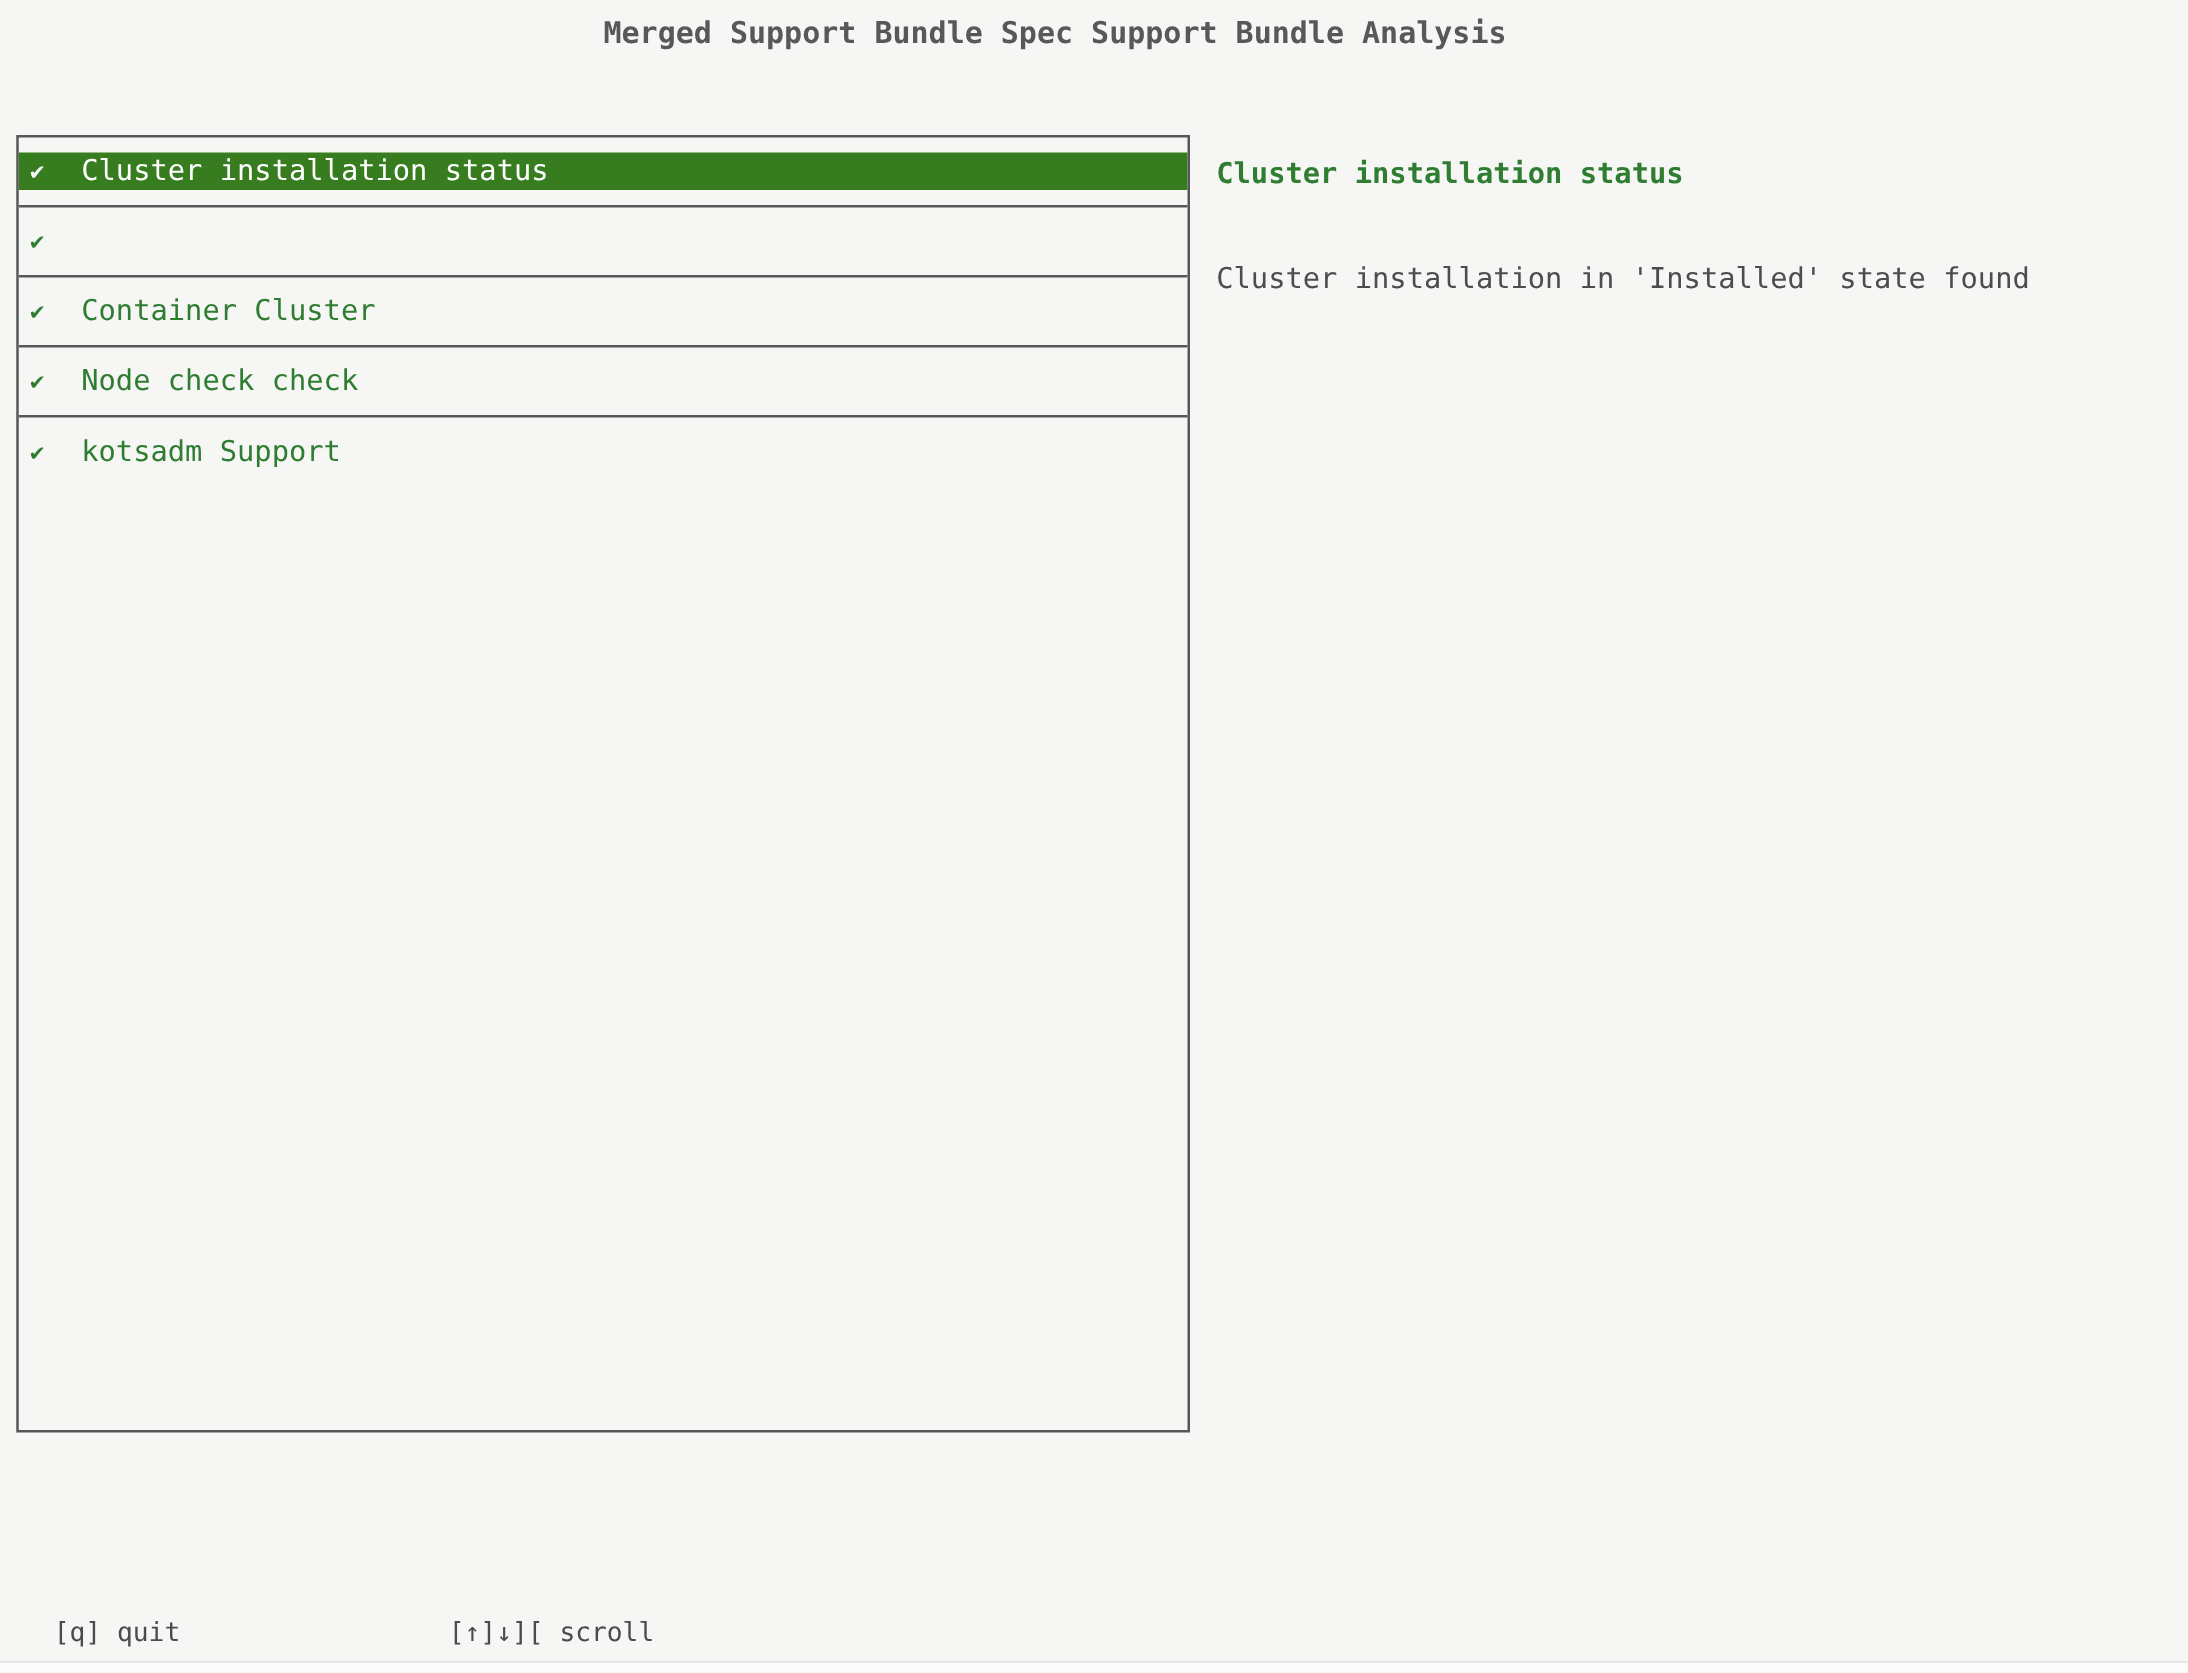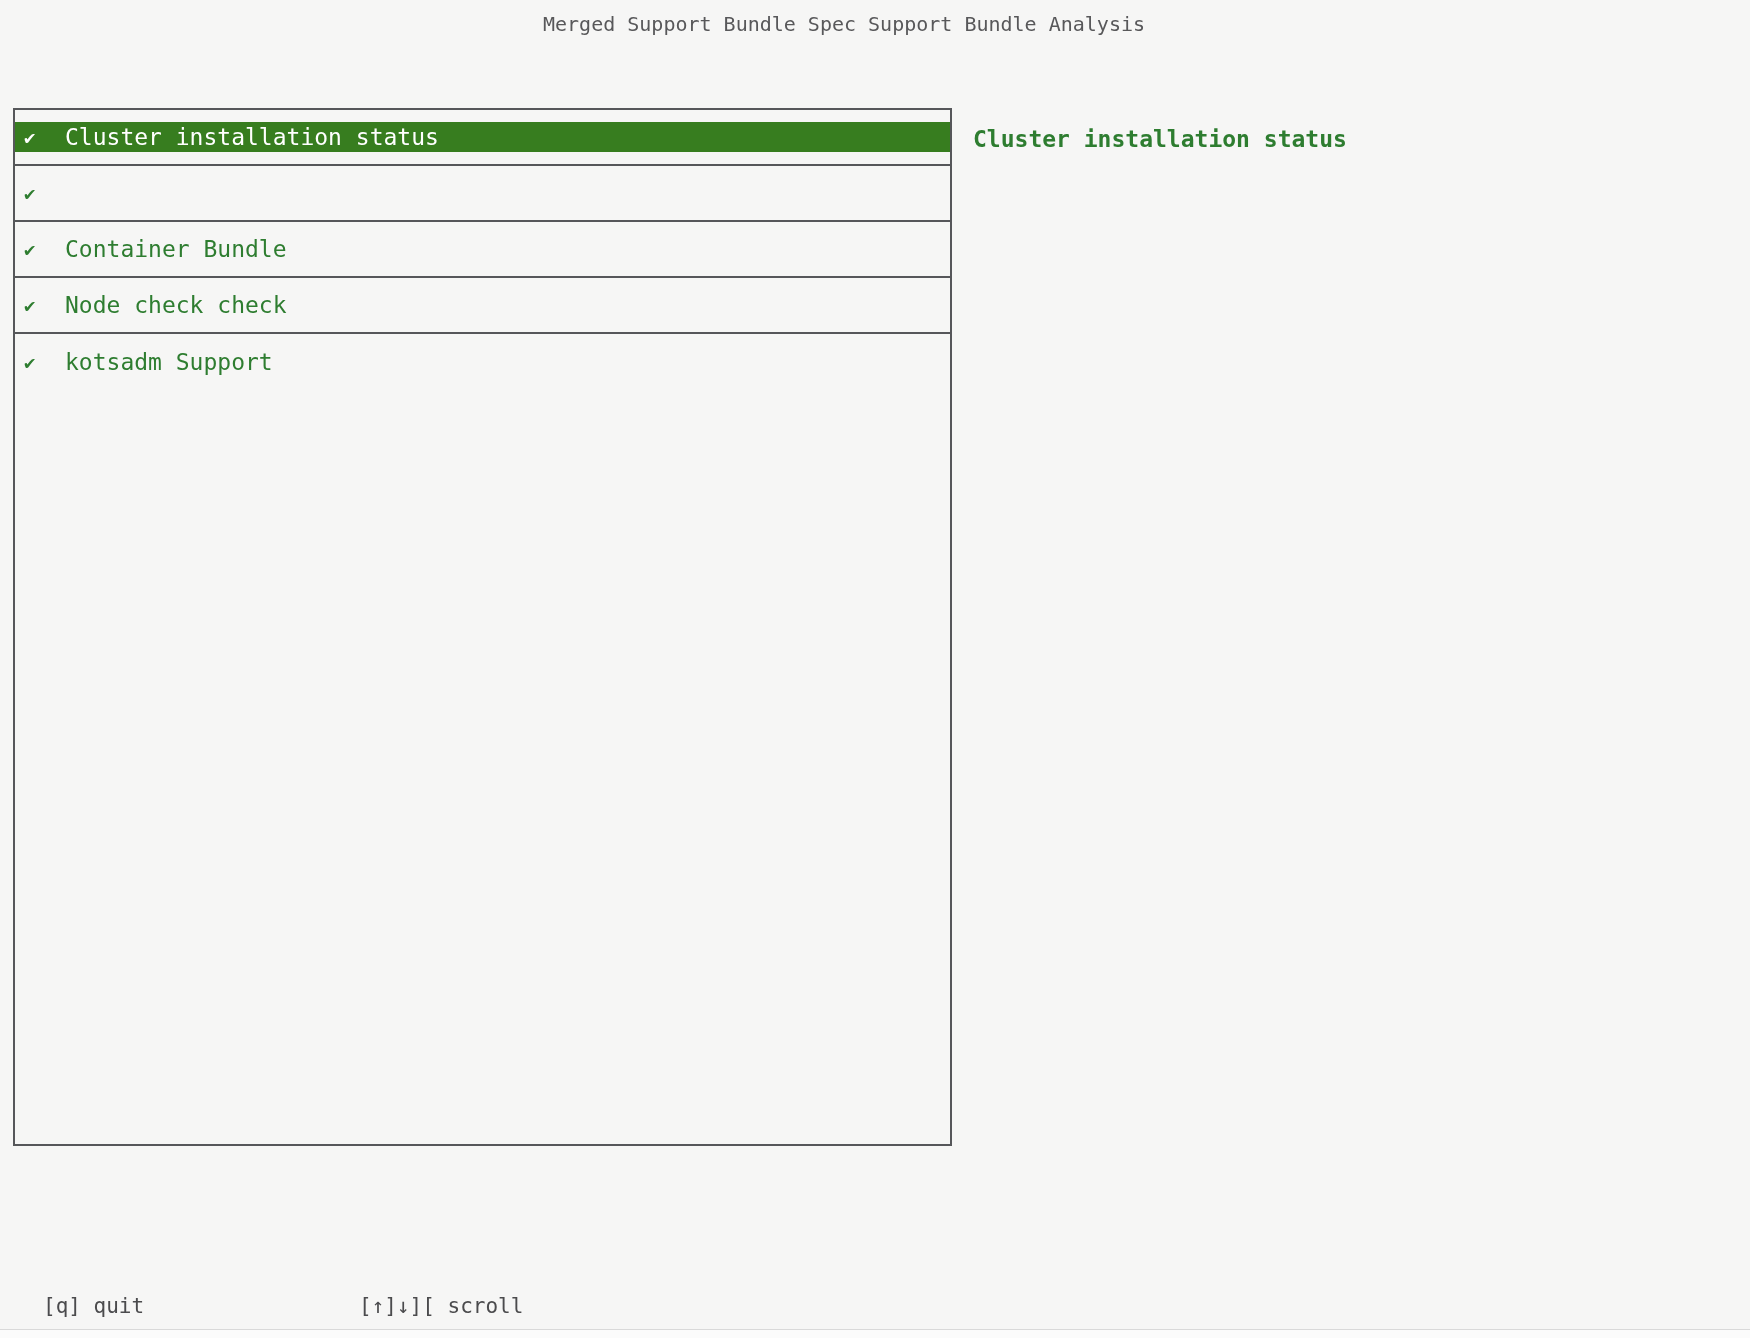--- a/index.html
+++ b/index.html
@@ -7,21 +7,21 @@
   body {
     background:#f6f6f5;
     font-family:"DejaVu Sans Mono","Liberation Mono",monospace;
     overflow:hidden;
   }
   .screen { position:relative; width:1750px; height:1338px; }
 
   .app-title {
     position:absolute; top:12px; left:0; width:1688px;
     text-align:center;
-    font-size:20px; font-weight:normal; color:#58585a;
+    font-size:24px; font-weight:bold; color:#58585a;
     letter-spacing:0px; white-space:pre;
   }
 
   .panel {
     position:absolute; left:13px; top:108px;
     width:939px; height:1038px;
     border:2px solid #56575a;
     background:transparent;
   }
 
@@ -90,41 +90,42 @@
 
     <div class="row">
       <div class="row-inner">
         <span class="check">✔</span>
       </div>
     </div>
 
     <div class="row">
       <div class="row-inner">
         <span class="check">✔</span>
-        <span class="row-label">Container Bundle</span>
+        <span class="row-label">Container Cluster</span>
       </div>
     </div>
 
     <div class="row">
       <div class="row-inner">
         <span class="check">✔</span>
         <span class="row-label">Node check check</span>
       </div>
     </div>
 
     <div class="row last">
       <div class="row-inner">
         <span class="check">✔</span>
         <span class="row-label">kotsadm Support</span>
       </div>
     </div>
 
   </div>
 
   <div class="detail-heading">Cluster installation status</div>
+  <div class="detail-body">Cluster installation in 'Installed' state found</div>
 
   <div class="footer-hint hint-quit">[q] quit</div>
   <div class="footer-hint hint-save">[s] save</div>
   <div class="footer-hint hint-scroll">[↑]↓][ scroll</div>
 
   <div class="bottom-strip"></div>
 
 </div>
 
 </body></html>

